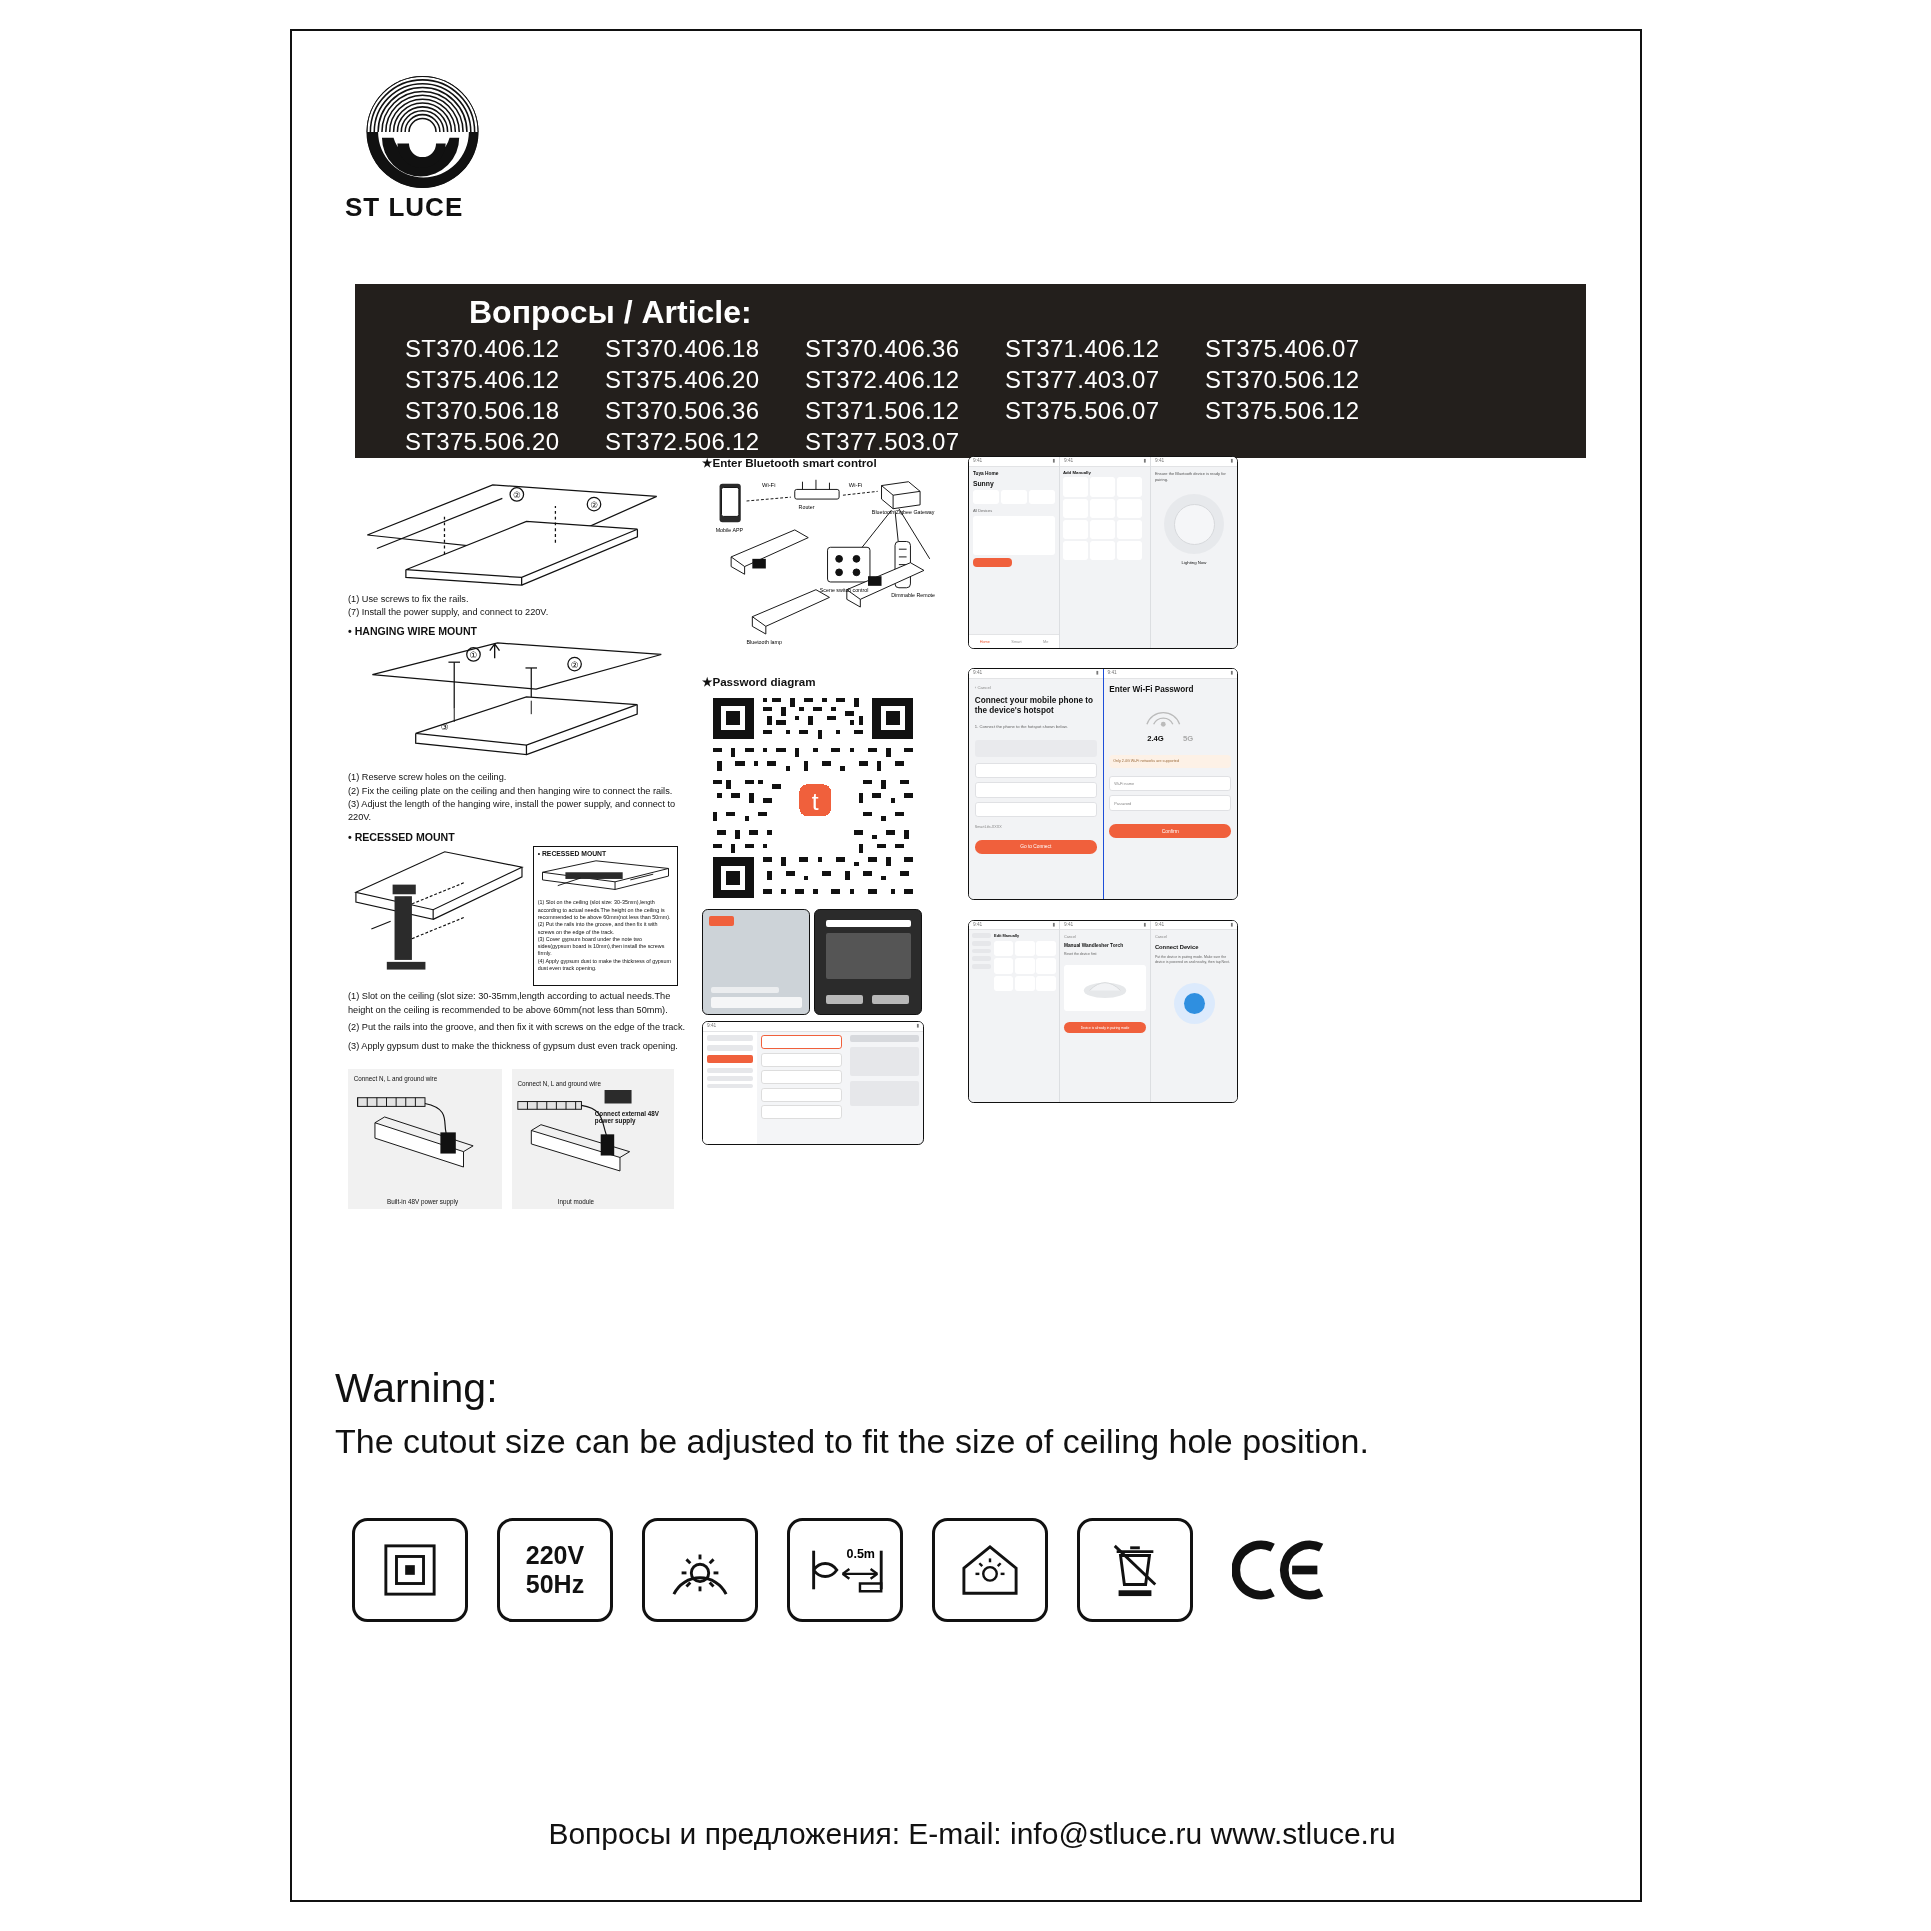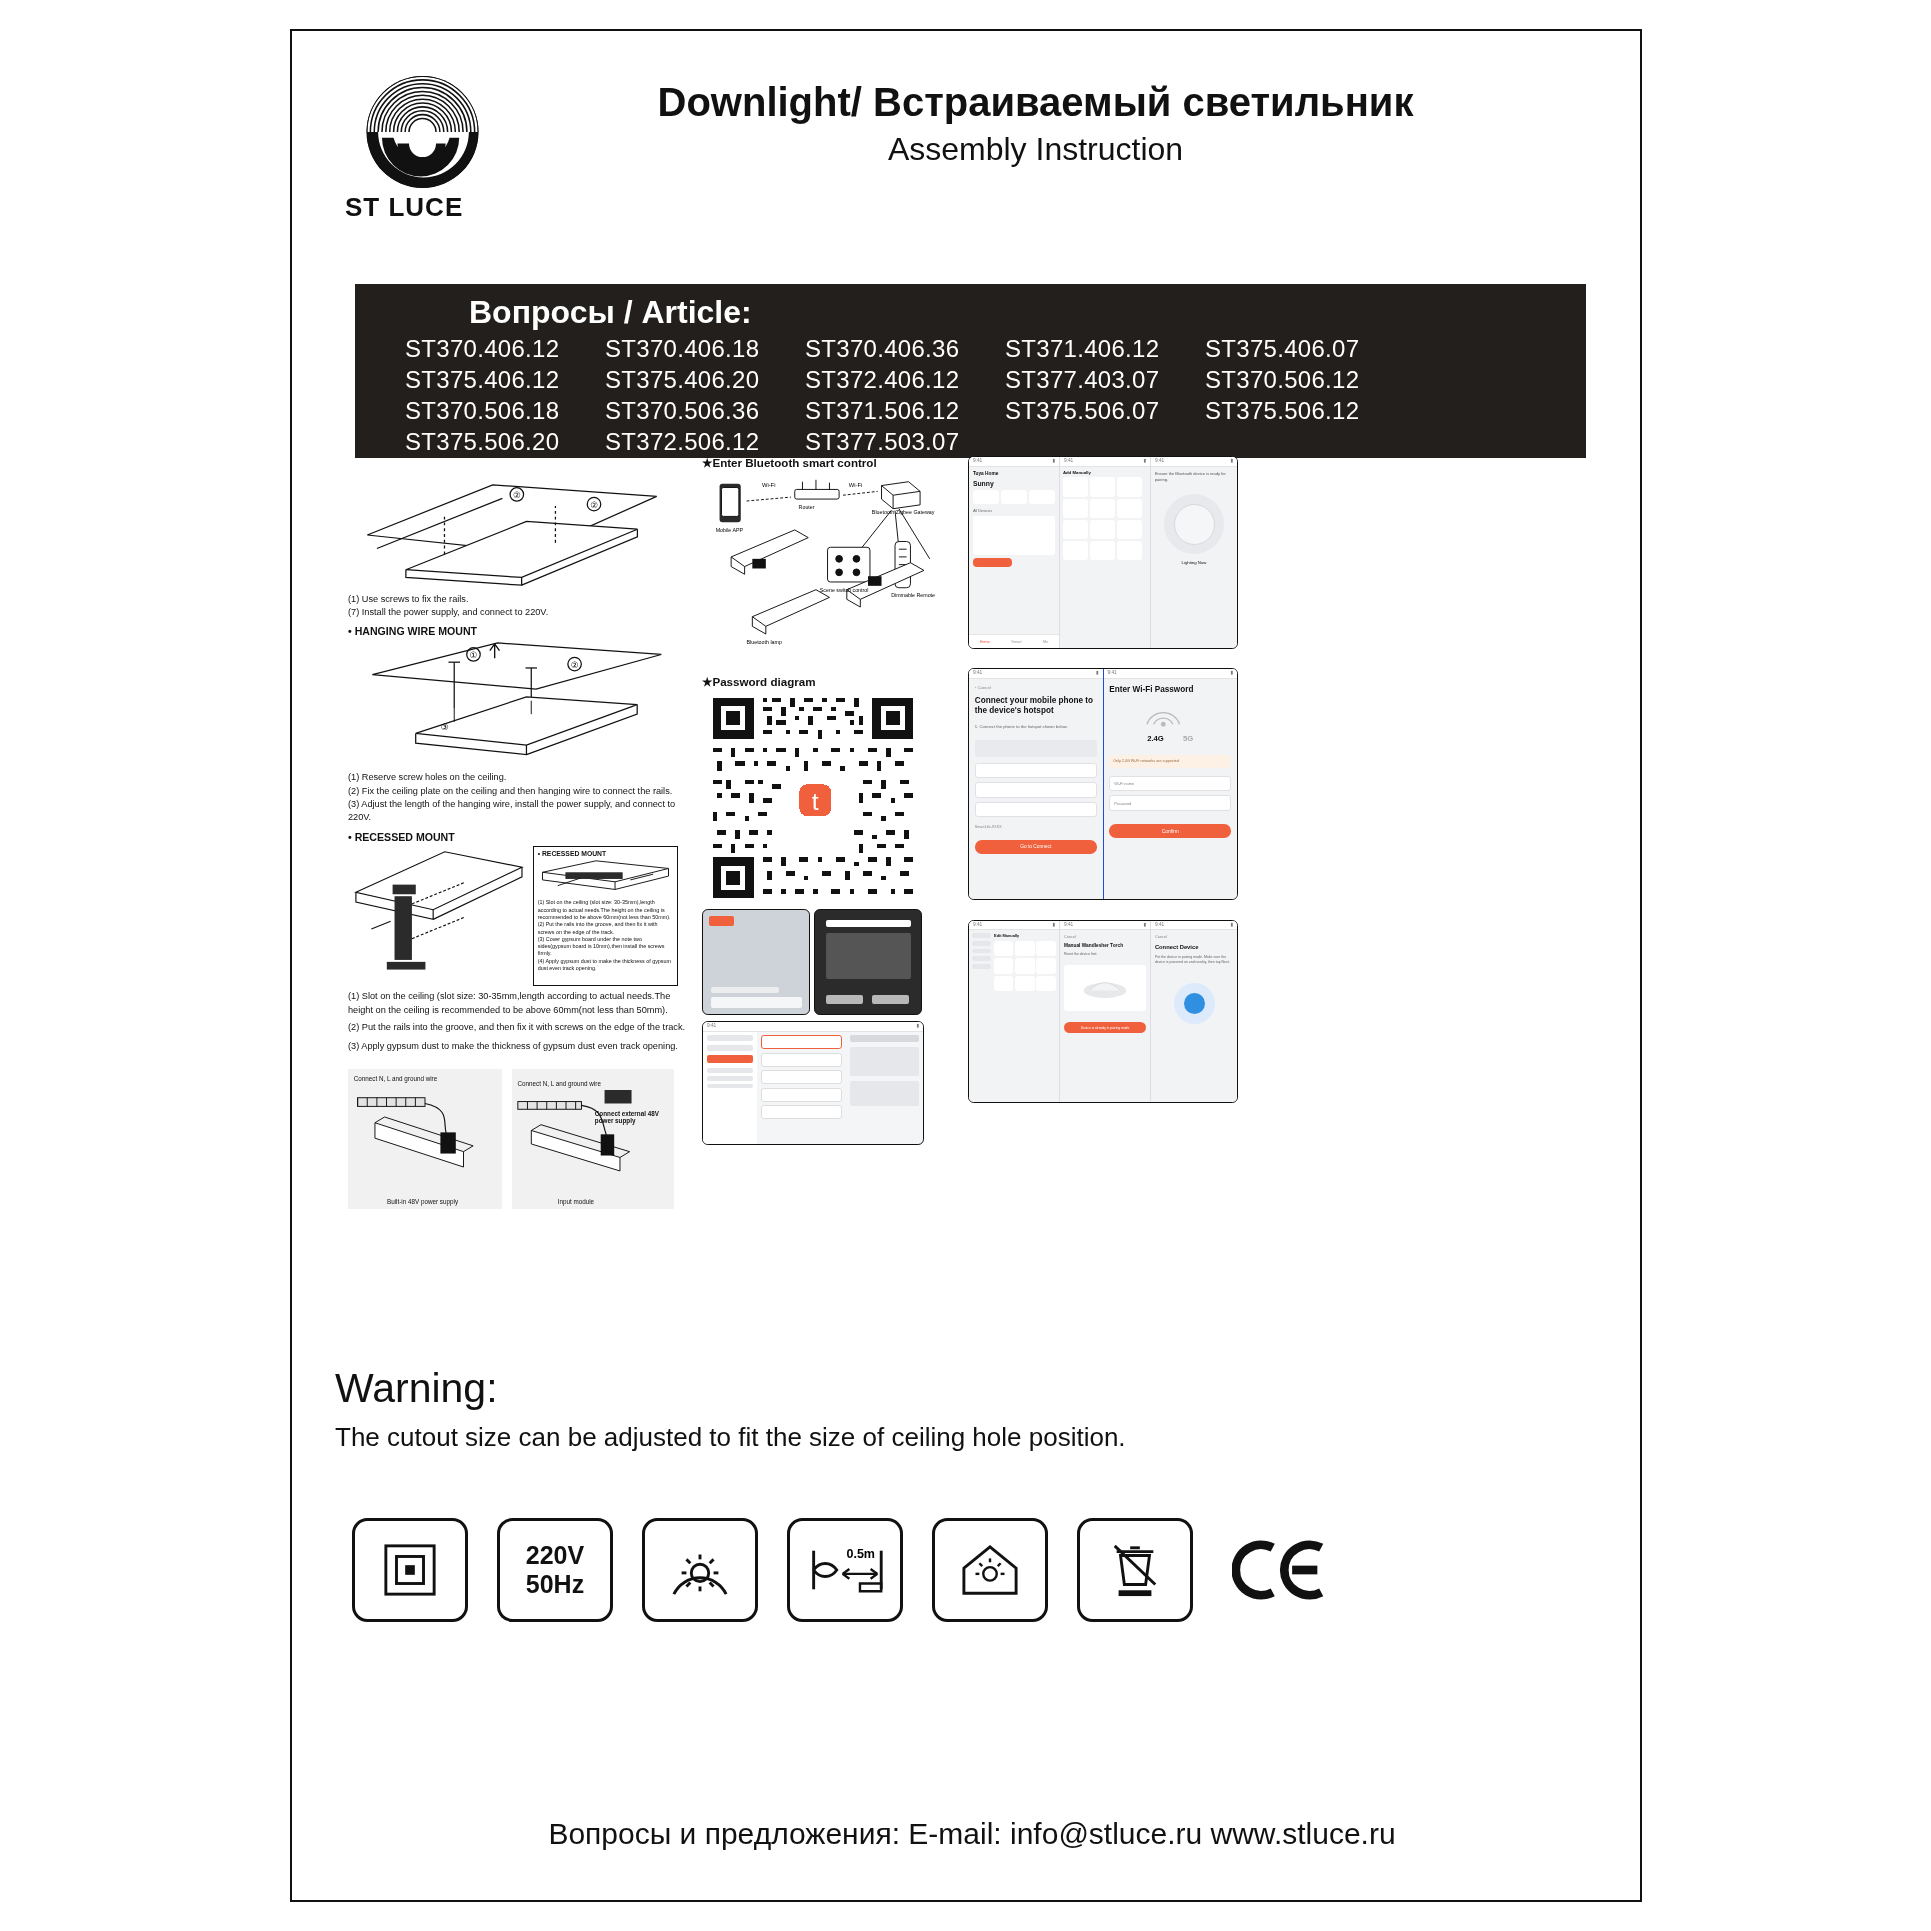--- a/index.html
+++ b/index.html
@@ -39,21 +39,21 @@
   .shot{background:#f3f4f6;border:1.9px solid #111;border-radius:5.8px;box-sizing:border-box;position:relative;overflow:hidden;}
   .shot .statusbar{height:9.7px;background:#fff;border-bottom:1px solid #e2e3e5;font-size:4.8px;color:#777;display:flex;justify-content:space-between;padding:1px 3.9px;box-sizing:border-box;}
   .sk{background:#d7d9dd;border-radius:1.9px;}
   .sk.l{background:#e6e7ea;}
   .sk.o{background:#f0603c;}
   .tile{background:#fff;border-radius:2.9px;}
 
   
   .warn{position:absolute;left:43px;top:1334px;width:1265px;}
   .warn .w1{font-size:41px;}
-  .warn .w2{font-size:26px;margin-top:9.7px;}
+  .warn .w2{font-size:34px;margin-top:9.7px;}
 
   
   .icons{position:absolute;left:60px;top:1487px;width:1246px;display:flex;gap:29px;}
   .icons2{position:absolute;left:60px;top:1641px;width:1246px;display:flex;gap:29px;}
   .ibox{width:116px;height:104px;border:3.9px solid #111;border-radius:15.4px;box-sizing:border-box;display:flex;align-items:center;justify-content:center;position:relative;}
   .ibox.nb{border:none;}
   .volt{font-size:25px;font-weight:bold;line-height:1.15;text-align:center;}
 
   .footer{position:absolute;left:43px;top:1786px;width:1274px;text-align:center;font-size:30px;}
 </style>
@@ -88,24 +88,20 @@
               <path d="M58 60 A14 14 0 0 1 86 60"></path>
             </g>
             <path d="M14 60 A58 58 0 0 0 130 60 L120 60 A46 46 0 0 1 26 60 Z" fill="#111"></path>
             <path d="M30 66 A40 40 0 0 0 110 66 L100 66 A30 30 0 0 1 42 66 Z" fill="#111"></path>
             <path d="M46 72 A24 24 0 0 0 96 72 L86 72 A14 14 0 0 1 58 72 Z" fill="#111"></path>
             <circle cx="72" cy="60" r="58" fill="none" stroke="#111" stroke-width="2"></circle>
           </g>
         </svg>
       </div>
       <div class="logo-text">ST LUCE</div>
-    </div>
-    <div class="titles">
-      <div class="title1">Downlight/ Встраиваемый светильник</div>
-      <div class="title2">Assembly Instruction</div>
     </div>
   </div>
 
   <div class="article-box">
     <div class="article-title">Вопросы / Article:</div>
     <div class="art-row">
       <div class="art-cell">ST370.406.12</div>
       <div class="art-cell">ST370.406.18</div>
       <div class="art-cell">ST370.406.36</div>
       <div class="art-cell">ST371.406.12</div>

